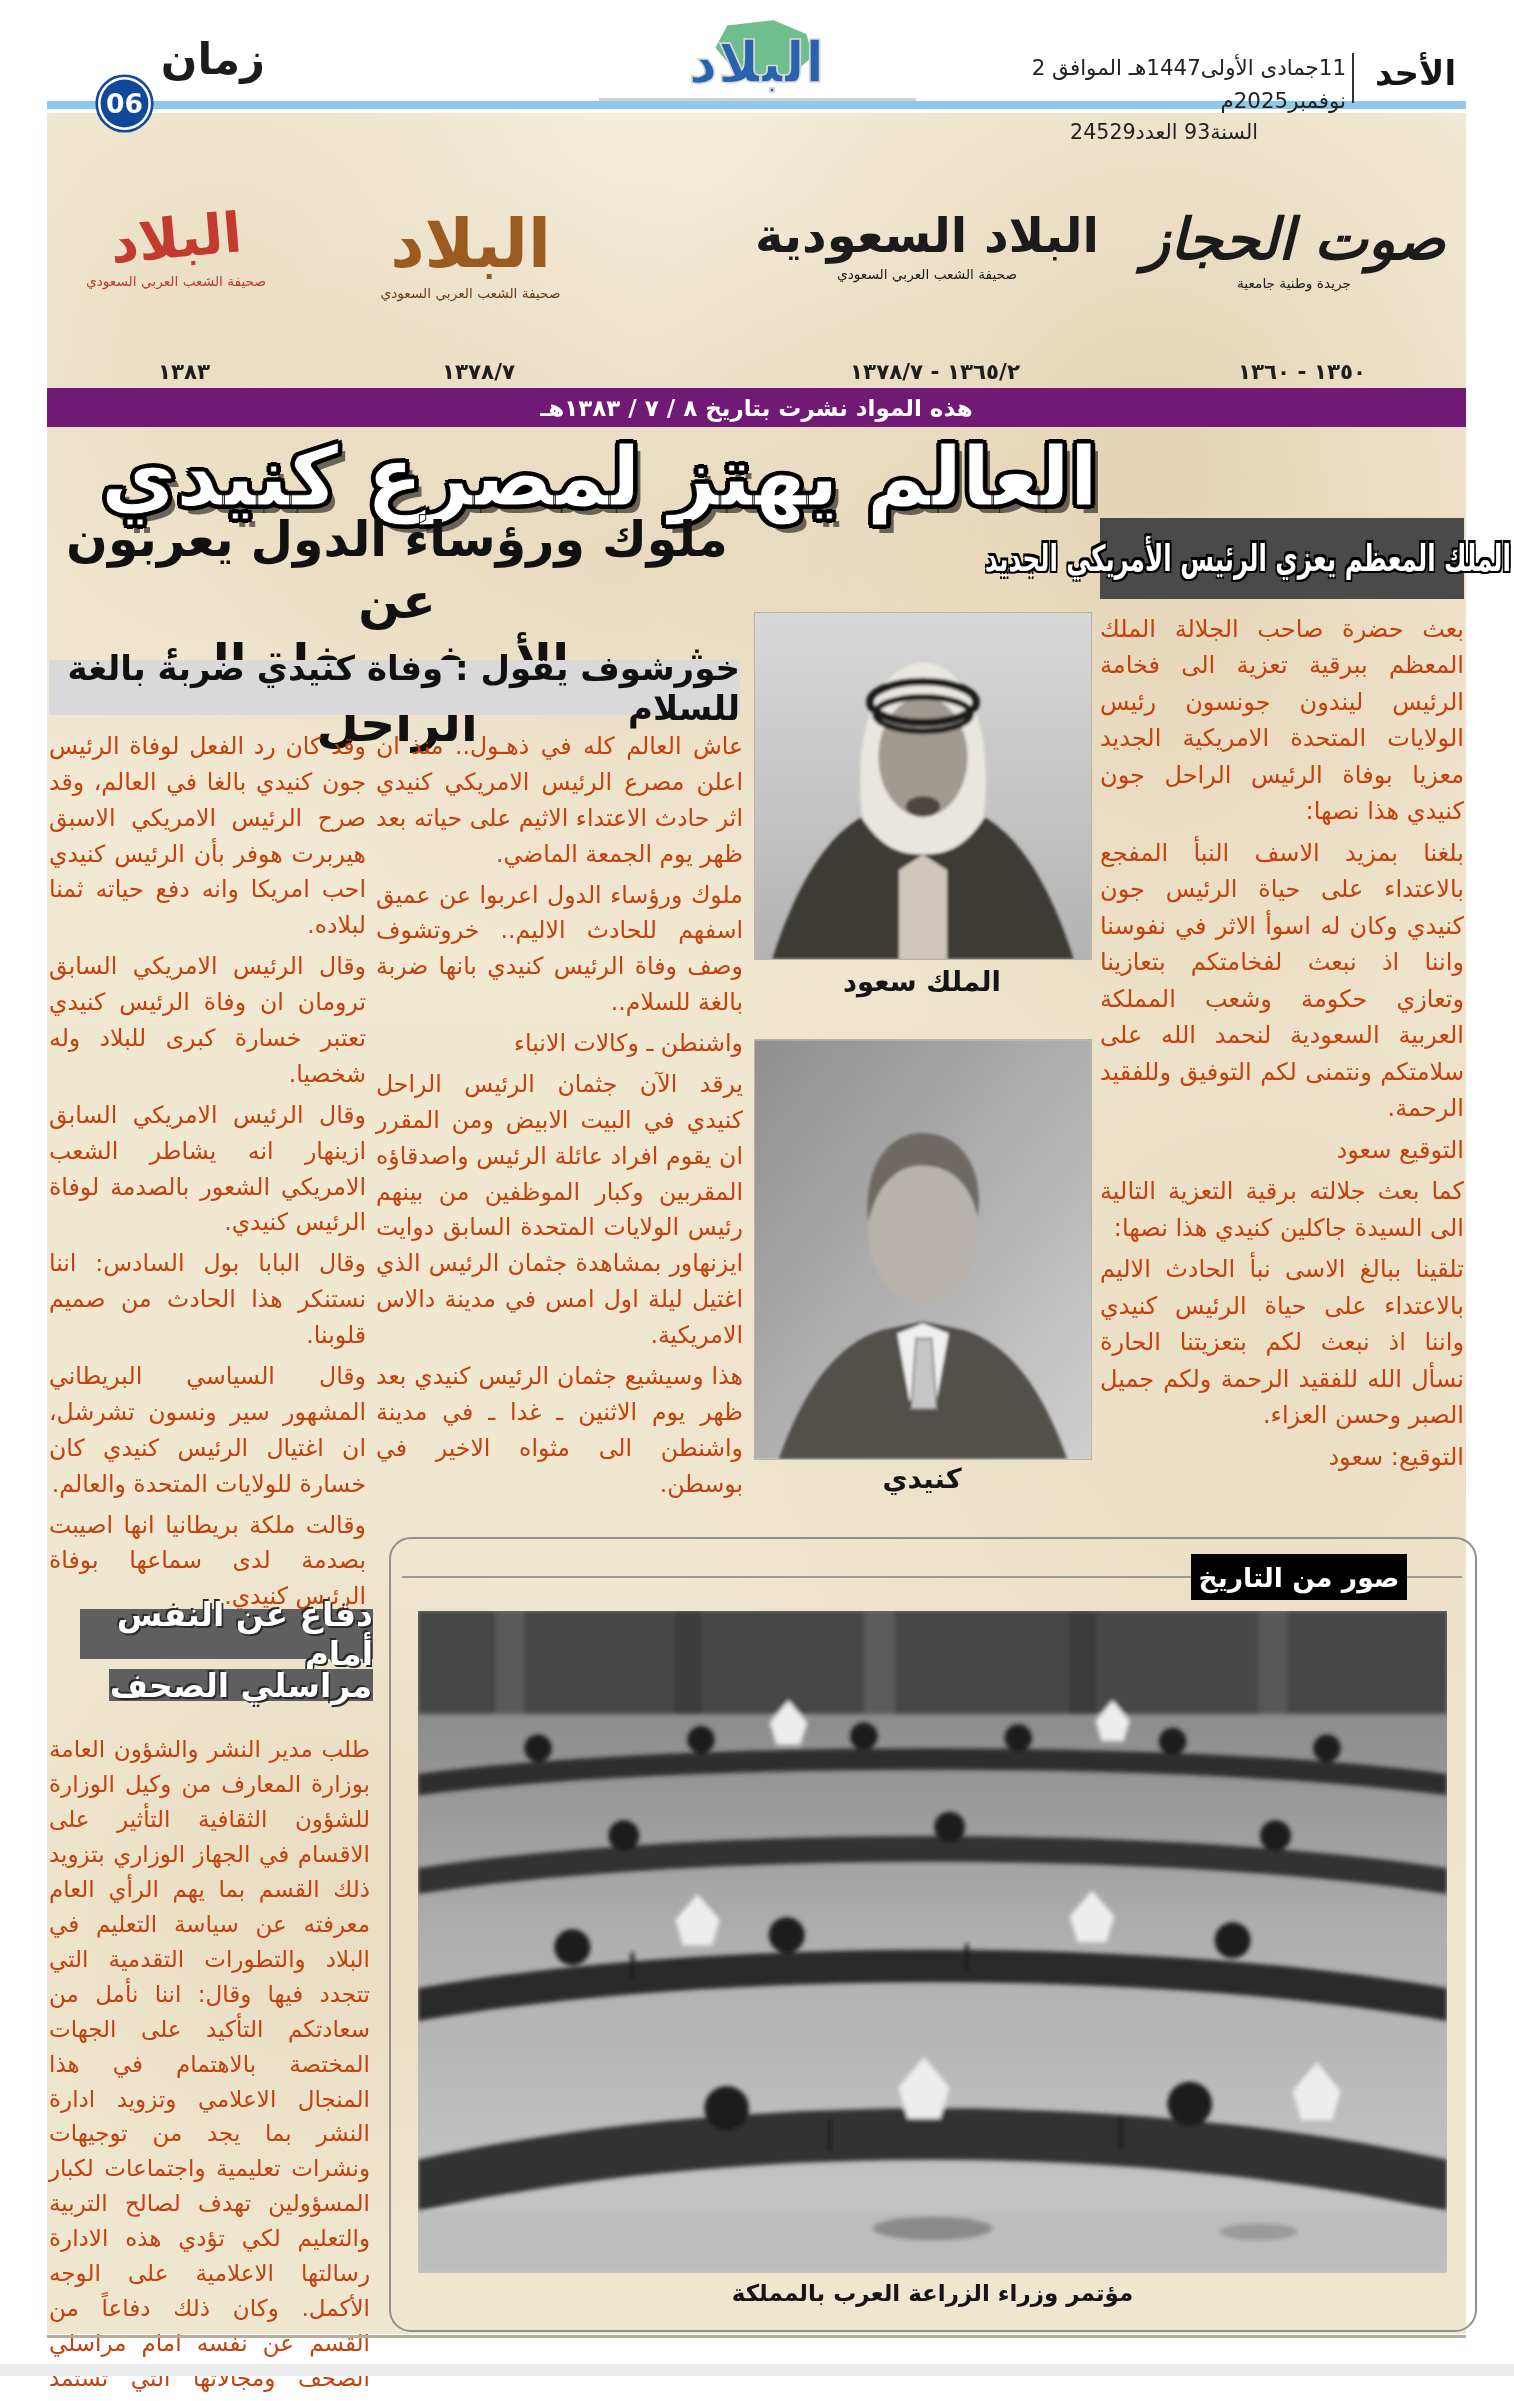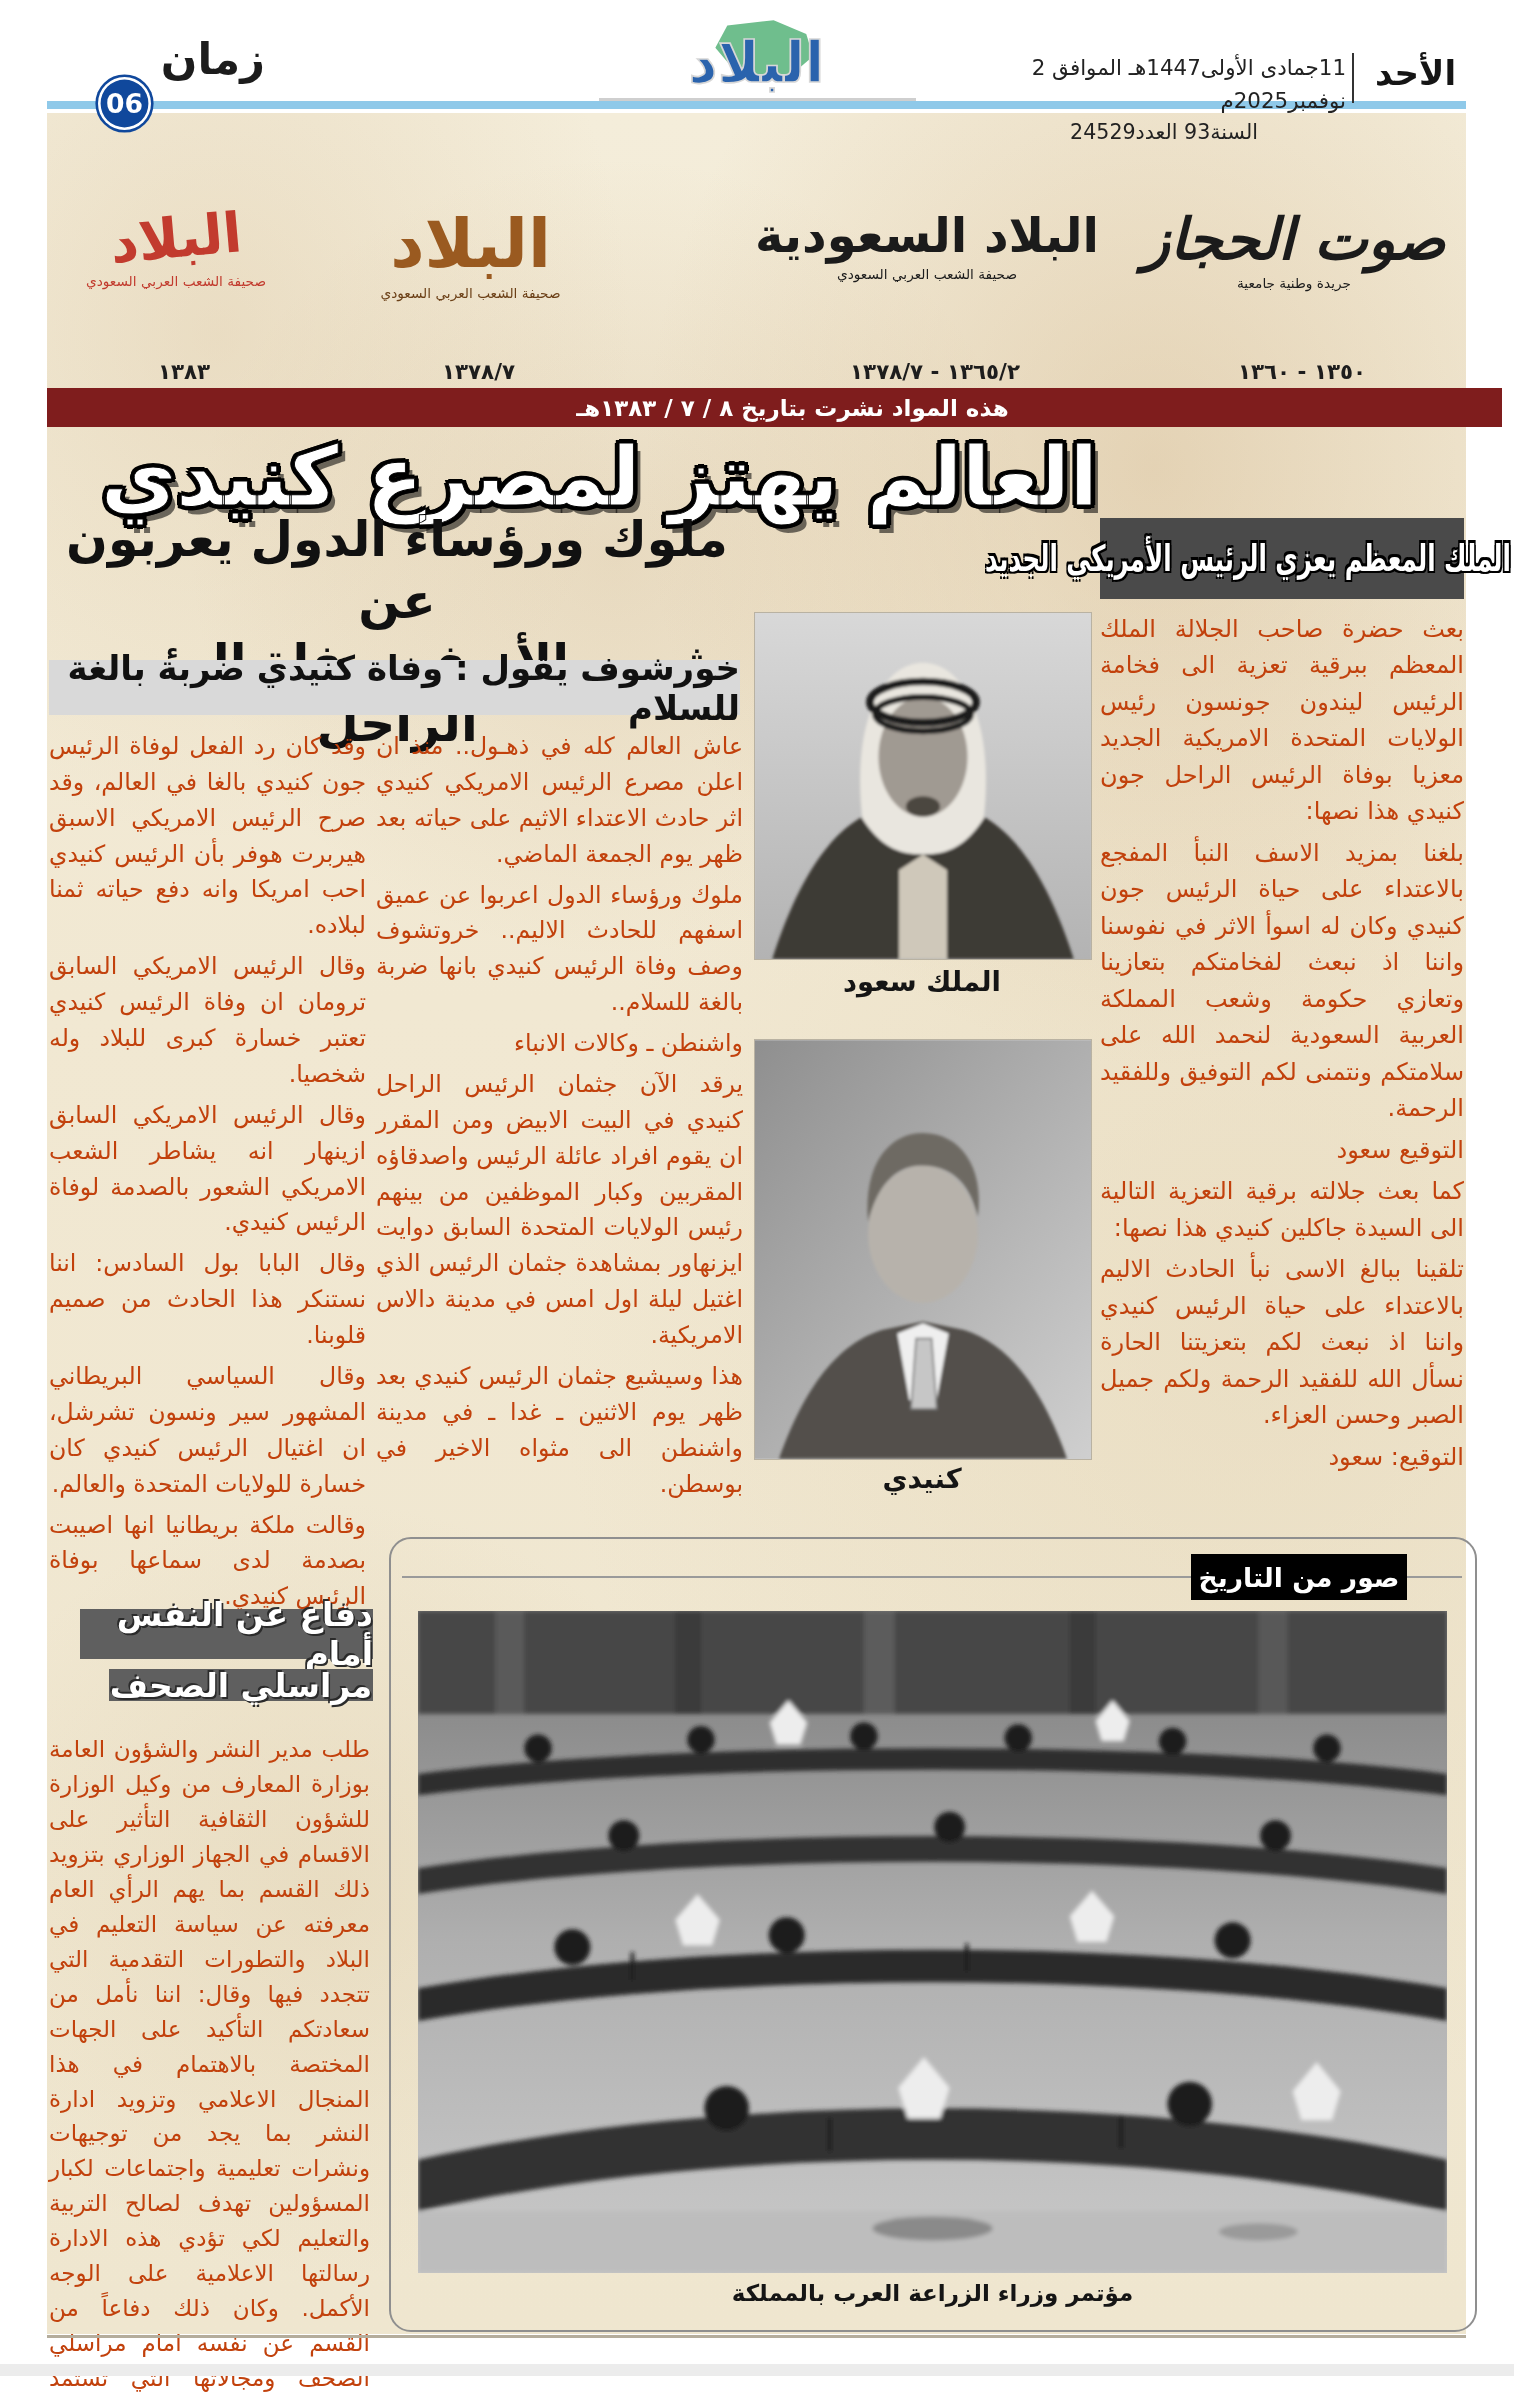--- a/index.html
+++ b/index.html
@@ -31,22 +31,22 @@
   .mastsub{font-size:13.7px;margin-top:6.9px;}
   .mastperiod{position:absolute;bottom:0;left:16px;right:0;font-size:21.4px;font-weight:700;color:#1d1d1d;}
   .m-red .mastname{font-size:55px;color:#c23b2e;transform:rotate(-5deg);}
   .m-red .mastsub{color:#c23b2e;}
   .m-brown .mastname{font-size:67px;color:#9a5a20;}
   .m-brown .mastsub{color:#6b3f16;}
   .m-black .mastname{font-size:48px;color:#1b1b1b;}
   .m-black .mastsub{color:#1b1b1b;}
   .m-sawt .mastname{font-size:57px;color:#1b1b1b;font-style:italic;}
   .m-sawt .mastsub{color:#1b1b1b;}
-  .pubbar{left:48px;top:388px;width:1419px;height:39px;background:#7f1d1d;color:#fff;
-    font-size:23px;font-weight:700;display:flex;align-items:center;justify-content:center;letter-spacing:0.9px;padding-left:36px;}
+  .pubbar{left:48px;top:388px;width:1419px;height:39px;background:#701a75;color:#fff;
+    font-size:23px;font-weight:700;display:flex;align-items:center;justify-content:center;letter-spacing:0.9px;}
   .mainhead{left:69px;top:429px;width:1063px;text-align:center;font-size:82px;font-weight:800;color:#fff;
     -webkit-text-stroke:0.9px #000;
     text-shadow:-3.4px -3.4px 0 #000,3.4px -3.4px 0 #000,-3.4px 3.4px 0 #000,3.4px 3.4px 0 #000,
       -4.3px 0 0 #000,4.3px 0 0 #000,0 -4.3px 0 #000,0 4.3px 0 #000,6.9px 7.7px 0 rgba(0,0,0,0.55);}
   .kingbar{left:1101px;top:518px;width:364px;height:81px;background:#4a4a4a;display:flex;align-items:center;justify-content:center;}
   .kingbar span{font-size:25px;font-weight:800;color:#fff;white-space:nowrap;transform:scale(0.98,1.45);
     text-shadow:-1.7px -1.7px 0 #000,1.7px -1.7px 0 #000,-1.7px 1.7px 0 #000,1.7px 1.7px 0 #000;}
   .body{font-size:24px;line-height:1.52;text-align:justify;color:#c2410c;}
   .body p{margin:0 0 5.1px 0;}
   .kingbody{left:1101px;top:611px;width:364px;}

